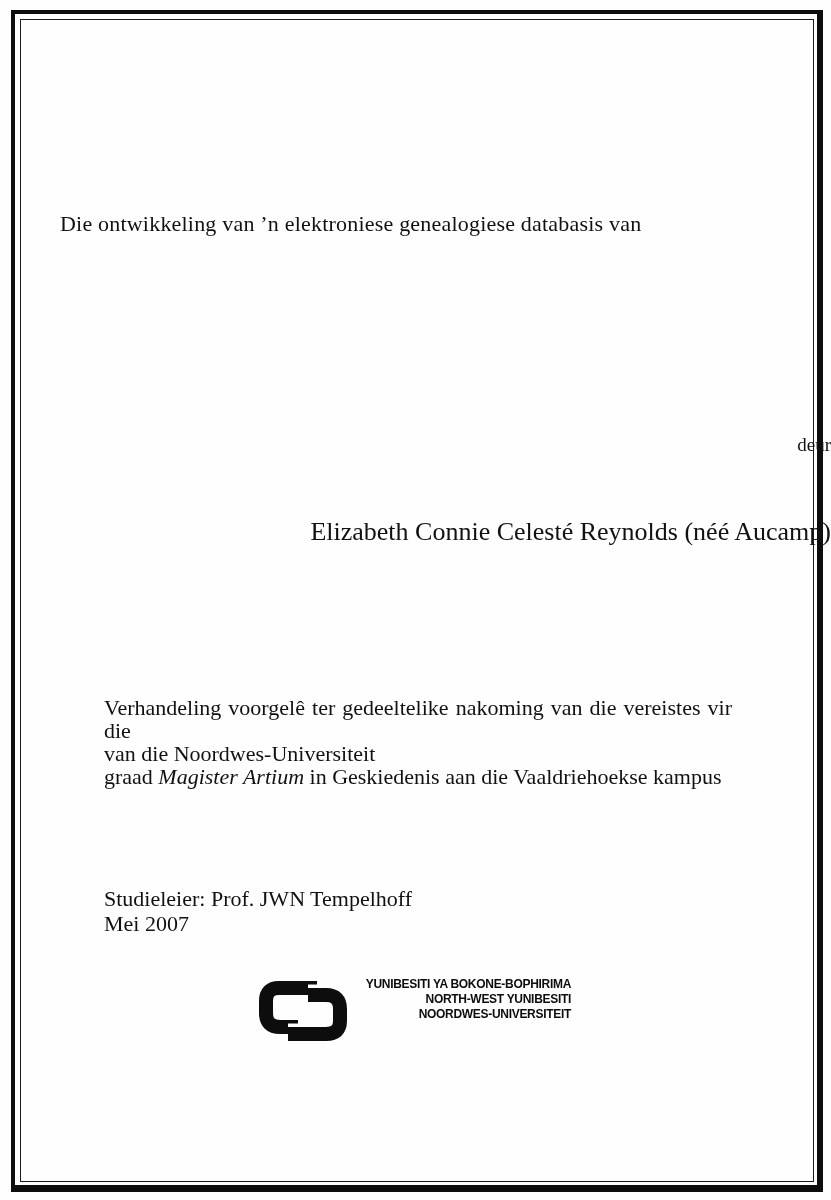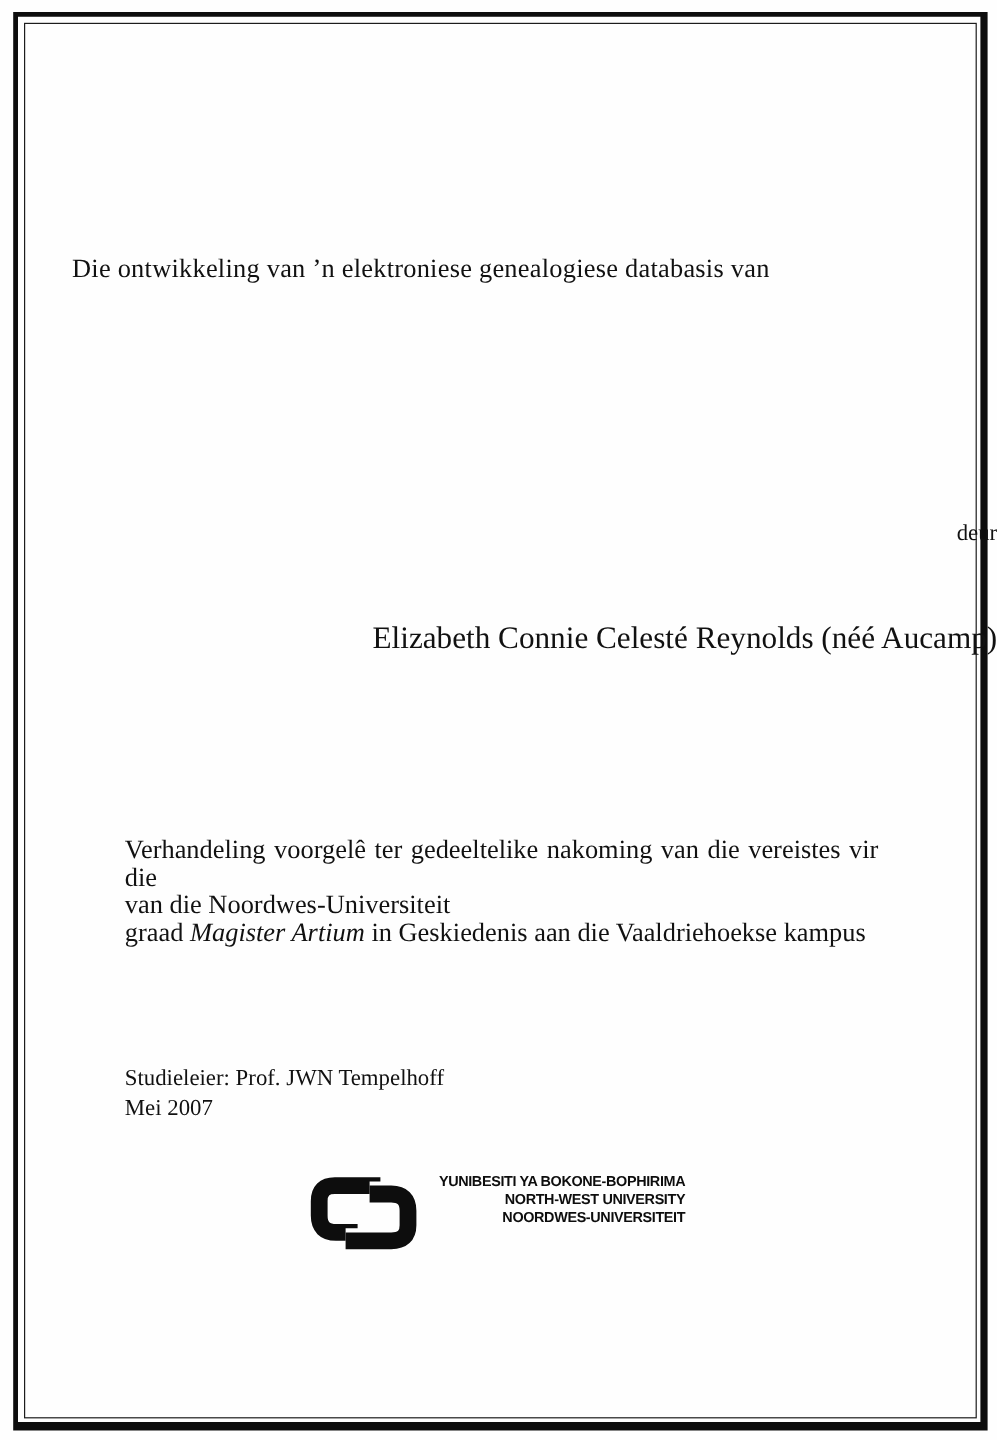--- a/index.html
+++ b/index.html
@@ -56,21 +56,21 @@
     margin-top:36px;
   }
   .statement .line-justify{
     text-align:justify;
     text-align-last:justify;
   }
   .statement .italic{font-style:italic;}
   .supervisor-block{
     position:absolute;
     left:104px;top:886px;
-    font-size:19px;
+    font-size:22px;
     line-height:25px;
   }
   .logo-mark{
     position:absolute;
     left:257px;top:979px;
     width:92px;height:64px;
   }
   .logo-text{
     position:absolute;
     left:318px;top:977px;
@@ -115,17 +115,17 @@
   <svg class="logo-mark" viewBox="0 0 92 64" xmlns="http://www.w3.org/2000/svg" aria-hidden="true">
 
     <path d="M 60 9 H 22 Q 9 9 9 22 V 34 Q 9 48 23 48 H 41" fill="none" stroke="#0d0d0d" stroke-width="14" stroke-linecap="butt"></path>
 
     <path d="M 31 55 H 69 Q 83 55 83 42 V 30 Q 83 16 69 16 H 51" fill="none" stroke="#fefefe" stroke-width="21" stroke-linecap="butt"></path>
     <path d="M 31 55 H 69 Q 83 55 83 42 V 30 Q 83 16 69 16 H 51" fill="none" stroke="#0d0d0d" stroke-width="14" stroke-linecap="butt"></path>
   </svg>
 
   <div class="logo-text">
     <div>YUNIBESITI YA BOKONE-BOPHIRIMA</div>
-    <div>NORTH-WEST UNIVERSITY</div>
+    <div>NORTH-WEST YUNIBESITI</div>
     <div>NOORDWES-UNIVERSITEIT</div>
   </div>
 
 </div>
 
 </body></html>

